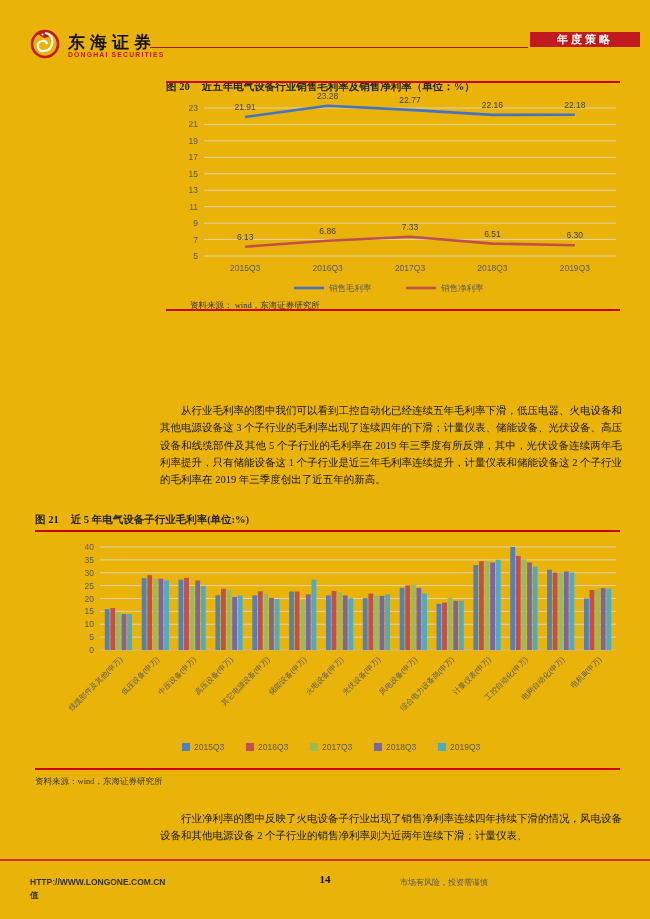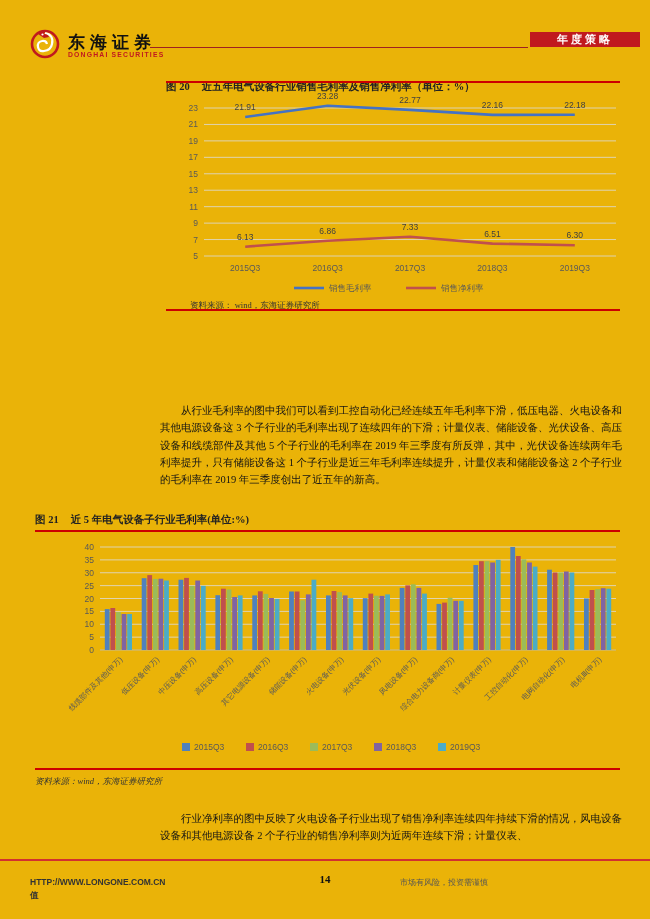--- a/index.html
+++ b/index.html
@@ -231,21 +231,21 @@
         <text x="198" y="215" class="legtext">2016Q3</text>
         <rect x="250" y="208" width="8" height="8" fill="#9BBB59"></rect>
         <text x="262" y="215" class="legtext">2017Q3</text>
         <rect x="314" y="208" width="8" height="8" fill="#8064A2"></rect>
         <text x="326" y="215" class="legtext">2018Q3</text>
         <rect x="378" y="208" width="8" height="8" fill="#4BACC6"></rect>
         <text x="390" y="215" class="legtext">2019Q3</text>
       </svg></div>
 
   <div class="abs red-rule" style="left:35px;top:768px;width:585px;"></div>
-  <div class="abs source" style="left:35px;top:776px;font-style:italic;">资料来源：wind，东海证券研究所</div>
+  <div class="abs source" style="left:35px;top:776px;">资料来源：wind，东海证券研究所</div>
 
   <div class="abs para" style="top:810px;">行业净利率的图中反映了火电设备子行业出现了销售净利率连续四年持续下滑的情况，风电设备设备和其他电源设备 2 个子行业的销售净利率则为近两年连续下滑；计量仪表、</div>
 
   <div class="abs footer-rule"></div>
   <div class="abs footer-url">
     <div>HTTP://WWW.LONGONE.COM.CN</div>
     <div>值</div>
   </div>
   <div class="abs footer-page">14</div>
   <div class="abs footer-disc">市场有风险，投资需谨慎</div>

